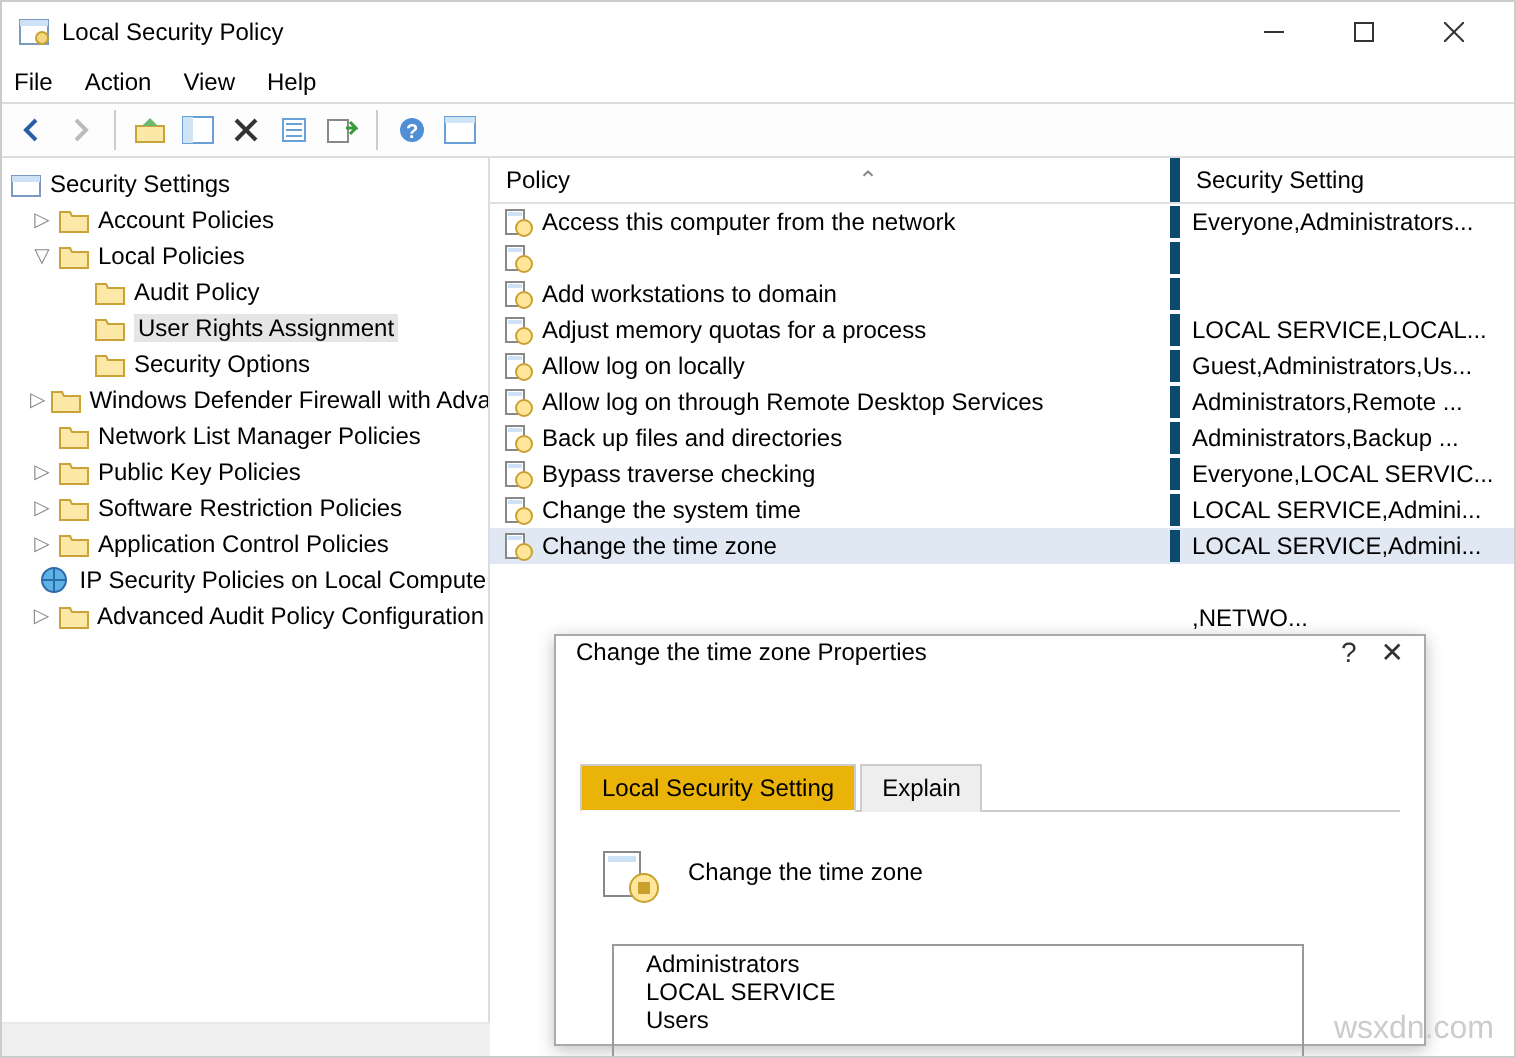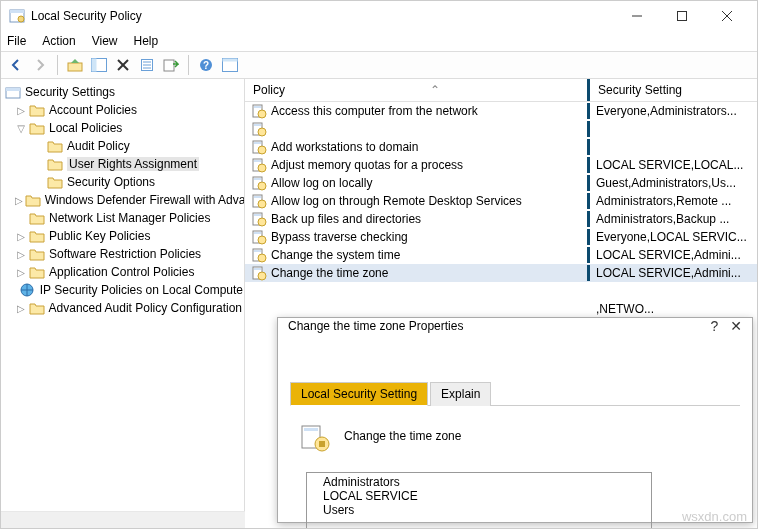--- a/index.html
+++ b/index.html
@@ -17,28 +17,28 @@
   .splitter-content { flex: 1; display: flex; position: relative; overflow: hidden; }
   .tree-pane { width: 244px; border-right: 1px solid #ddd; overflow: auto; padding: 4px 2px 4px 2px; }
   .tree-row { display: flex; align-items: center; height: 18px; white-space: nowrap; }
   .expander { width: 12px; text-align: center; color: #888; margin-right: 2px; font-size: 10px; }
   .folder-icon { width: 16px; height: 14px; margin-right: 4px; }
   .tree-label { }
   .selected { background: #e5e5e5; }
   .list-pane { flex: 1; overflow: auto; position: relative; }
   .list-header { display: flex; border-bottom: 1px solid #e0e0e0; position: sticky; top: 0; background: #fff; }
   .col { padding: 4px 8px; }
-  .col-policy { width: 345px; border-right: 3px solid #0c4a6e; }
+  .col-policy { width: 345px; border-right: 5px solid #0c4a6e; }
   .col-sec { flex: 1; }
   .list-row { display: flex; height: 18px; align-items: center; }
   .list-row.sel { background: #dfe8f3; }
   .list-row .col { padding: 0 6px; display: flex; align-items: center; overflow: hidden; text-overflow: ellipsis; white-space: nowrap; }
   .policy-icon { width: 16px; height: 16px; margin-right: 4px; flex-shrink: 0; }
   .scroll-h { height: 17px; border-top: 1px solid #e8e8e8; background: #f0f0f0; position: absolute; bottom: 0; left: 0; width: 244px; }
-  .dialog { position: absolute; left: 276px; top: 316px; width: 476px; height: 206px; background: #fff; border: 1px solid #aaa; box-shadow: 0 2px 8px rgba(0,0,0,0.25); display: flex; flex-direction: column; gap: 39px; }
+  .dialog { position: absolute; left: 276px; top: 316px; width: 436px; height: 206px; background: #fff; border: 1px solid #aaa; box-shadow: 0 2px 8px rgba(0,0,0,0.25); display: flex; flex-direction: column; gap: 39px; }
   .dlg-title { height: 28px; display: flex; align-items: center; padding: 0 10px; }
   .dlg-title .t { flex: 1; }
   .dlg-title .btns { display: flex; gap: 12px; color: #333; }
   .dlg-body { flex: 1; padding: 8px 12px 0 12px; }
   .tabs { display: flex; border-bottom: 1px solid #ccc; }
   .tab { padding: 4px 10px; border: 1px solid #ccc; border-bottom: none; background: #eee; margin-right: 2px; position: relative; top: 1px; }
   .tab.active { background: #eab308; border-bottom: 1px solid #fff; }
   .tab-content { padding: 14px 8px; }
   .tab-row-icon { display: flex; align-items: center; gap: 14px; margin-bottom: 20px; }
   .big-icon { width: 32px; height: 32px; }
@@ -446,14 +446,14 @@
         </div>
         <div class="listbox">
           <div>Administrators</div>
           <div>LOCAL SERVICE</div>
           <div>Users</div>
         </div>
       </div>
     </div>
   </div>
 
-  <div style="position:absolute;bottom:4px;right:10px;color:#ccc;font-size:13px">wsxdn.com</div>
+  <div style="position:absolute;bottom:4px;right:10px;color:#ccc;font-size:16px">wsxdn.com</div>
 </div>
 
 </body></html>

